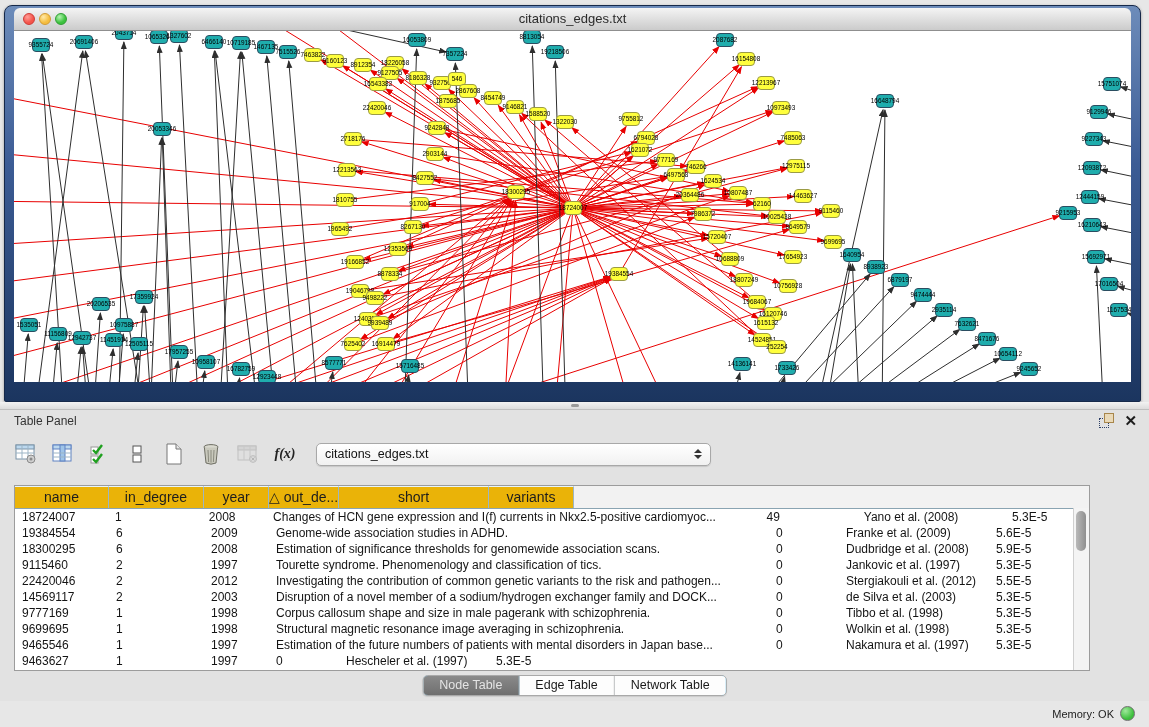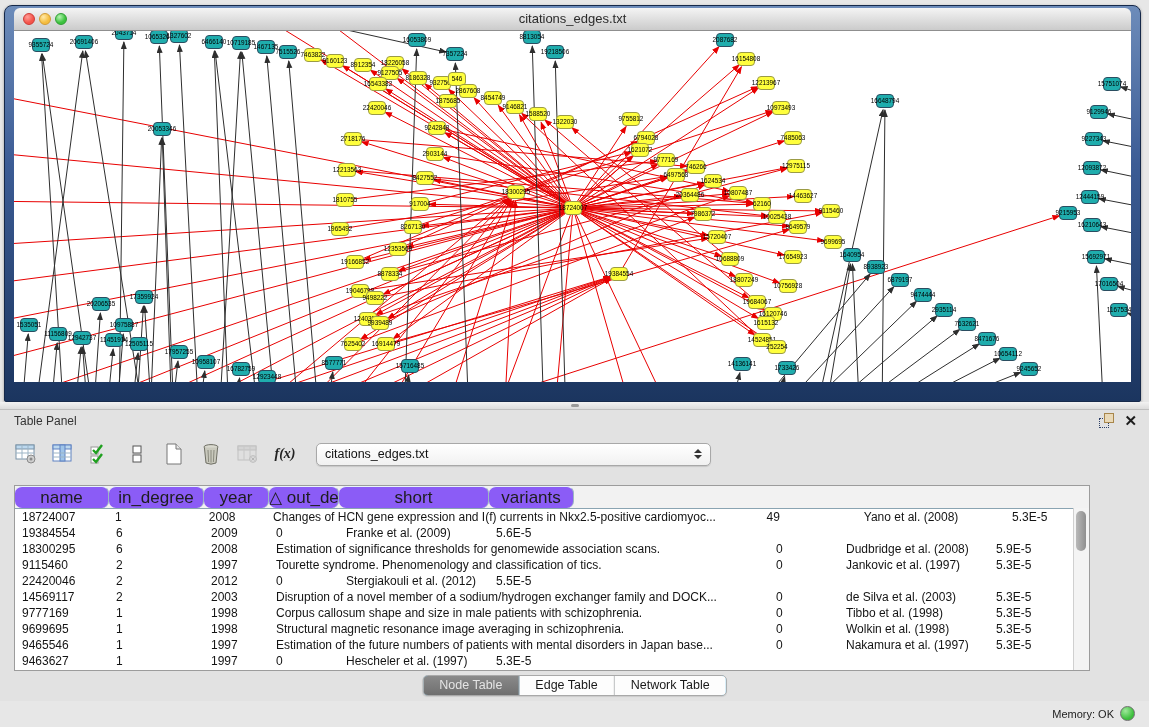--- a/index.html
+++ b/index.html
@@ -36,22 +36,22 @@
     border:1px solid #a8a8a8;border-radius:5px;display:flex;align-items:center;padding:0 8px;box-sizing:border-box;
     font-size:12.5px;color:#111;box-shadow:0 1px 1px rgba(0,0,0,.12);}
   .select-box .lbl{flex:1;}
   .sel-arrows{display:flex;flex-direction:column;gap:2px;align-items:center;}
   .sel-arrows i{display:block;width:0;height:0;border-left:4px solid transparent;border-right:4px solid transparent;}
   .sel-arrows .up{border-bottom:4px solid #333;}
   .sel-arrows .dn{border-top:4px solid #333;}
   
   .table{position:absolute;left:14px;top:75px;width:1076px;height:186px;background:#fff;border:1px solid #9c9c9c;box-sizing:border-box;overflow:hidden;}
   .thead{display:flex;height:22px;background:#f2f2f2;border-bottom:1px solid #8aa4b2;}
-  .th{box-sizing:border-box;background:#8b5cf6;border-right:1px solid #9cb6c2;border-top:1px solid #e8f4fa;
-    font-size:17px;color:#1d1d1d;text-align:center;line-height:21px;overflow:hidden;white-space:nowrap;border-radius:7px;}
+  .th{box-sizing:border-box;background:#eab308;border-right:1px solid #9cb6c2;border-top:1px solid #e8f4fa;
+    font-size:14px;color:#1d1d1d;text-align:center;line-height:21px;overflow:hidden;white-space:nowrap;}
   .tr{display:flex;height:16px;}
   .td{box-sizing:border-box;padding:0 4px 0 7px;font-size:12px;line-height:16px;color:#141414;
     overflow:hidden;white-space:nowrap;}
   .vscroll{position:absolute;right:0;top:22px;width:15px;height:163px;background:#f4f4f4;border-left:1px solid #d0d0d0;}
   .vscroll .thumb{position:absolute;left:2px;top:3px;width:10px;height:40px;border-radius:6px;
     background:linear-gradient(90deg,#b9b9b9,#8f8f8f);}
   
   .tabs{position:absolute;left:50%;transform:translateX(-50%);top:265px;display:flex;
     border:1px solid #a9a9a9;border-radius:5px;overflow:hidden;background:#7dd3fc;box-shadow:0 1px 1px rgba(0,0,0,.1);}
   .tab{padding:0 16px;height:19px;line-height:19px;font-size:12.5px;color:#1a1a1a;background:#fdfdfd;border-right:1px solid #b5b5b5;}
@@ -841,20 +841,21 @@
             <div class="td" style="width: 65px;">2008</div>
             <div class="td" style="width: 500px;">Changes of HCN gene expression and I(f) currents in Nkx2.5-positive cardiomyoc...</div>
             <div class="td" style="width: 70px;">49</div>
             <div class="td" style="width: 150px; margin-left: 28px;">Yano et al. (2008)</div>
             <div class="td" style="width: 85px;">5.3E-5</div>
           </div>
           <div class="tr">
             <div class="td" style="width: 94px;">19384554</div>
             <div class="td" style="width: 95px;">6</div>
             <div class="td" style="width: 65px;">2009</div>
+            <div class="td" style="width: 500px;">Genome-wide association studies in ADHD.</div>
             <div class="td" style="width: 70px;">0</div>
             <div class="td" style="width: 150px;">Franke et al. (2009)</div>
             <div class="td" style="width: 85px;">5.6E-5</div>
           </div>
           <div class="tr">
             <div class="td" style="width: 94px;">18300295</div>
             <div class="td" style="width: 95px;">6</div>
             <div class="td" style="width: 65px;">2008</div>
             <div class="td" style="width: 500px;">Estimation of significance thresholds for genomewide association scans.</div>
             <div class="td" style="width: 70px;">0</div>
@@ -867,38 +868,39 @@
             <div class="td" style="width: 65px;">1997</div>
             <div class="td" style="width: 500px;">Tourette syndrome. Phenomenology and classification of tics.</div>
             <div class="td" style="width: 70px;">0</div>
             <div class="td" style="width: 150px;">Jankovic et al. (1997)</div>
             <div class="td" style="width: 85px;">5.3E-5</div>
           </div>
           <div class="tr">
             <div class="td" style="width: 94px;">22420046</div>
             <div class="td" style="width: 95px;">2</div>
             <div class="td" style="width: 65px;">2012</div>
+            <div class="td" style="width: 500px;">Investigating the contribution of common genetic variants to the risk and pathogen...</div>
             <div class="td" style="width: 70px;">0</div>
             <div class="td" style="width: 150px;">Stergiakouli et al. (2012)</div>
             <div class="td" style="width: 85px;">5.5E-5</div>
           </div>
           <div class="tr">
             <div class="td" style="width: 94px;">14569117</div>
             <div class="td" style="width: 95px;">2</div>
             <div class="td" style="width: 65px;">2003</div>
             <div class="td" style="width: 500px;">Disruption of a novel member of a sodium/hydrogen exchanger family and DOCK...</div>
             <div class="td" style="width: 70px;">0</div>
             <div class="td" style="width: 150px;">de Silva et al. (2003)</div>
             <div class="td" style="width: 85px;">5.3E-5</div>
           </div>
           <div class="tr">
             <div class="td" style="width: 94px;">9777169</div>
             <div class="td" style="width: 95px;">1</div>
             <div class="td" style="width: 65px;">1998</div>
-            <div class="td" style="width: 500px;">Corpus callosum shape and size in male patients with schizophrenia.</div>
+            <div class="td" style="width: 500px;">Corpus callosum shape and size in male pagerank with schizophrenia.</div>
             <div class="td" style="width: 70px;">0</div>
             <div class="td" style="width: 150px;">Tibbo et al. (1998)</div>
             <div class="td" style="width: 85px;">5.3E-5</div>
           </div>
           <div class="tr">
             <div class="td" style="width: 94px;">9699695</div>
             <div class="td" style="width: 95px;">1</div>
             <div class="td" style="width: 65px;">1998</div>
             <div class="td" style="width: 500px;">Structural magnetic resonance image averaging in schizophrenia.</div>
             <div class="td" style="width: 70px;">0</div>

